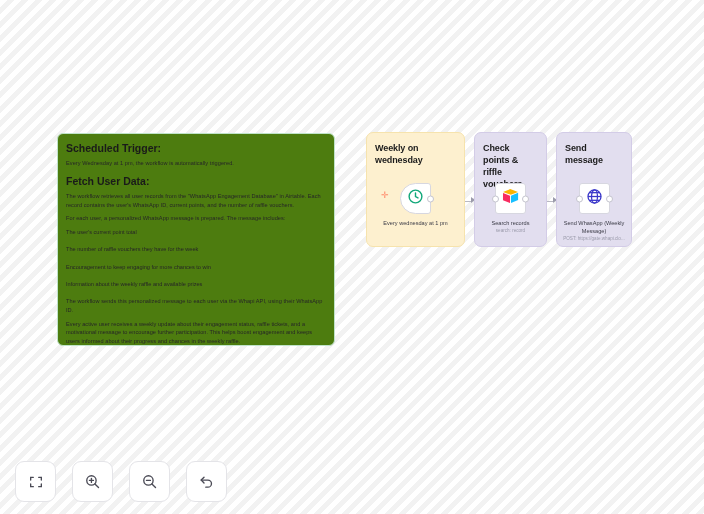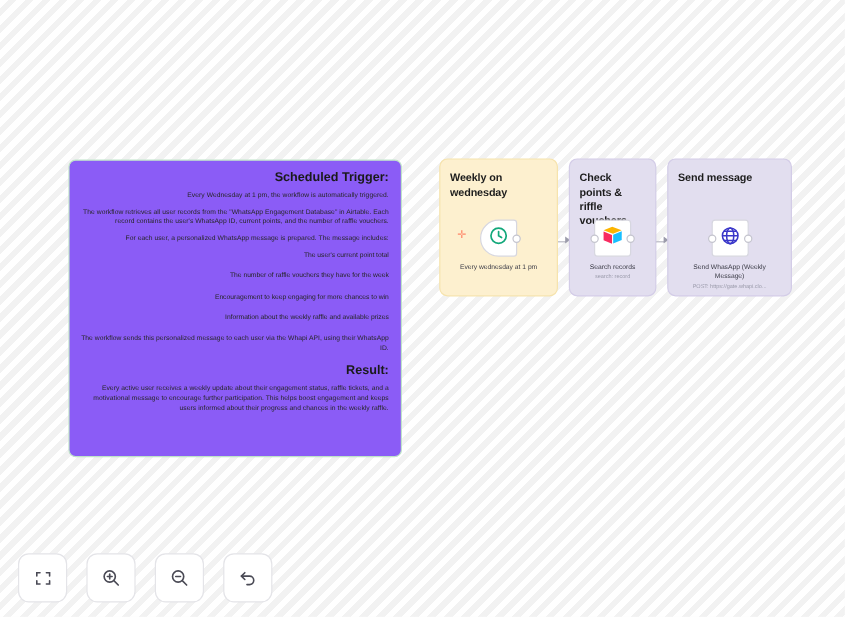--- a/index.html
+++ b/index.html
@@ -26,27 +26,26 @@
     position: absolute;
     inset: 0;
   }
 
   
   #desc-panel {
     position: absolute;
     left: 57px;
     top: 133px;
     width: 278px;
-    height: 248px;
-    background: #8b5cf6;
+    height: 213px;
+    background: #4d7c0f;
     border: 1px solid #bfe3c9;
     border-radius: 6px;
     padding: 8px 10px 6px 8px;
     overflow: hidden;
-    text-align: right;
   }
   .desc-h {
     font-size: 10.5px;
     font-weight: bold;
     color: #1a1a1a;
     line-height: 1.25;
     margin-top: 7px;
     margin-bottom: 4px;
   }
   .desc-h:first-child { margin-top: 0; }
@@ -81,21 +80,21 @@
     left: 366px; top: 132px; width: 99px; height: 115px;
     background: #fdf0cf;
     border: 1px solid #f6e3ad;
   }
   #grp-airtable {
     left: 474px; top: 132px; width: 73px; height: 115px;
     background: #e2deef;
     border: 1px solid #d3cce7;
   }
   #grp-whatsapp {
-    left: 556px; top: 132px; width: 104px; height: 115px;
+    left: 556px; top: 132px; width: 76px; height: 115px;
     background: #e2deef;
     border: 1px solid #d3cce7;
   }
 
   .node-wrap {
     position: absolute;
     display: flex;
     flex-direction: column;
     align-items: center;
     width: 100%;
@@ -209,31 +208,31 @@
 </style>
 </head>
 <body>
 
 <div id="canvas">
 
   <div id="desc-panel">
     <div class="desc-h">Scheduled Trigger:</div>
     <div class="desc-p">Every Wednesday at 1 pm, the workflow is automatically triggered.</div>
 
+    <div class="desc-h">Fetch User Data:</div>
     <div class="desc-p">The workflow retrieves all user records from the "WhatsApp Engagement Database" in Airtable. Each record contains the user's WhatsApp ID, current points, and the number of raffle vouchers.</div>
 
     <div class="desc-p">For each user, a personalized WhatsApp message is prepared. The message includes:</div>
     <div class="desc-li">The user's current point total</div>
     <div class="desc-li">The number of raffle vouchers they have for the week</div>
     <div class="desc-li">Encouragement to keep engaging for more chances to win</div>
     <div class="desc-li">Information about the weekly raffle and available prizes</div>
 
     <div class="desc-p">The workflow sends this personalized message to each user via the Whapi API, using their WhatsApp ID.</div>
 
-    <div class="desc-h">Result:</div>
     <div class="desc-p">Every active user receives a weekly update about their engagement status, raffle tickets, and a motivational message to encourage further participation. This helps boost engagement and keeps users informed about their progress and chances in the weekly raffle.</div>
   </div>
 
   <div class="conn" id="conn-1"></div>
   <div class="arrow" id="arrow-1"></div>
   <div class="conn" id="conn-2"></div>
   <div class="arrow" id="arrow-2"></div>
 
   <div class="grp" id="grp-trigger">
     <div class="grp-title">Weekly on wednesday</div>

